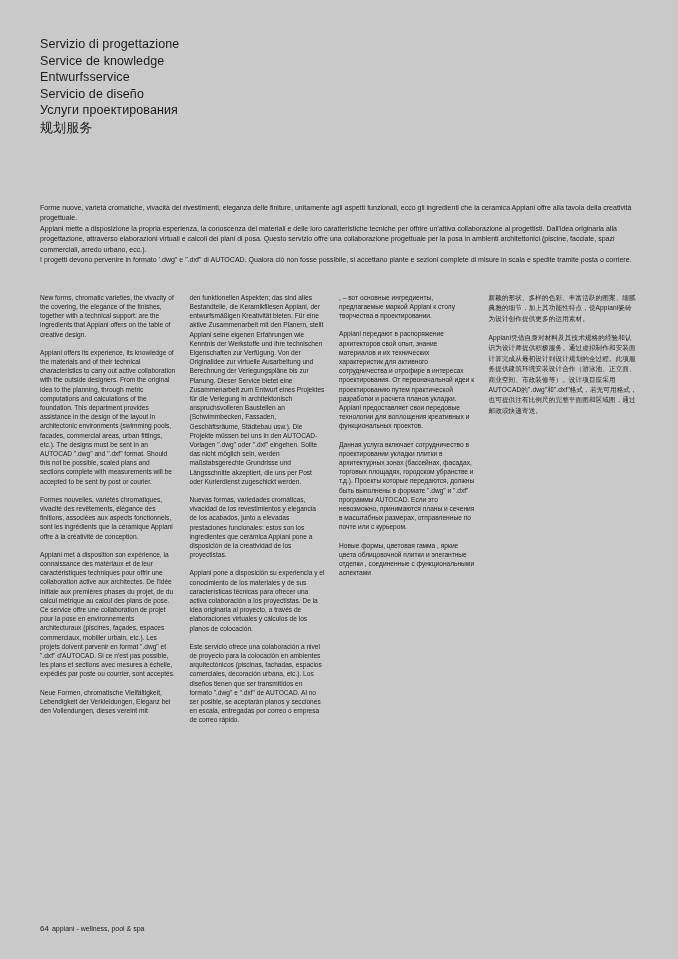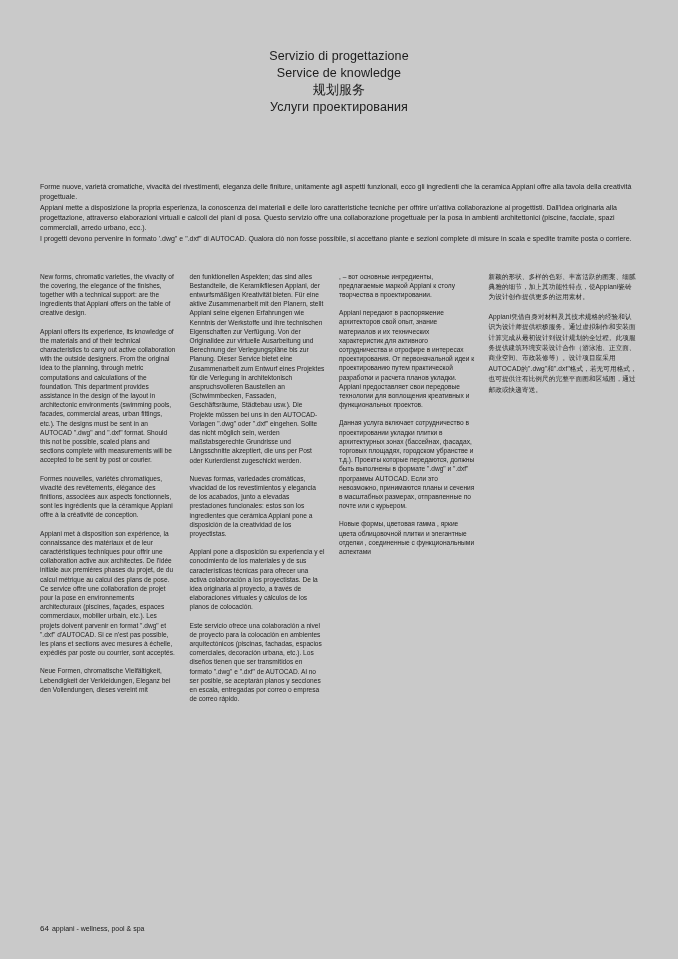--- a/index.html
+++ b/index.html
@@ -18,22 +18,22 @@
   .page {
     position: relative;
     width: 678px;
     height: 959px;
     box-sizing: border-box;
     padding: 0 40px;
   }
 
   
   .titles {
-    text-align: center;
-    padding-top: 48px;
+    text-align: left;
+    padding-top: 36px;
   }
   .titles .line {
     font-size: 12.5px;
     line-height: 16.6px;
     letter-spacing: 0.1px;
     color: #1c1c1c;
   }
   .titles .line.cjk {
     font-size: 13px;
     line-height: 18px;
@@ -101,22 +101,24 @@
   }
 </style>
 </head>
 <body>
 
 <div class="page">
 
   <div class="titles">
     <div class="line">Servizio di progettazione</div>
     <div class="line">Service de knowledge</div>
+    <div class="line">Entwurfsservice</div>
+    <div class="line">Servicio de diseño</div>
+    <div class="line">Услуги проектирования</div>
     <div class="line cjk">规划服务</div>
-    <div class="line">Услуги проектирования</div>
   </div>
 
   <div class="intro">
     <p>Forme nuove, varietà cromatiche, vivacità dei rivestimenti, eleganza delle finiture, unitamente agli aspetti funzionali, ecco gli ingredienti che la ceramica Appiani offre alla tavola della creatività progettuale.</p>
     <p>Appiani mette a disposizione la propria esperienza, la conoscenza dei materiali e delle loro caratteristiche tecniche per offrire un'attiva collaborazione ai progettisti. Dall'idea originaria alla progettazione, attraverso elaborazioni virtuali e calcoli dei piani di posa. Questo servizio offre una collaborazione progettuale per la posa in ambienti architettonici (piscine, facciate, spazi commerciali, arredo urbano, ecc.).</p>
     <p>I progetti devono pervenire in formato '.dwg" e ".dxf" di AUTOCAD. Qualora ciò non fosse possibile, si accettano piante e sezioni complete di misure in scala e spedite tramite posta o corriere.</p>
   </div>
 
   <div class="columns">
 

